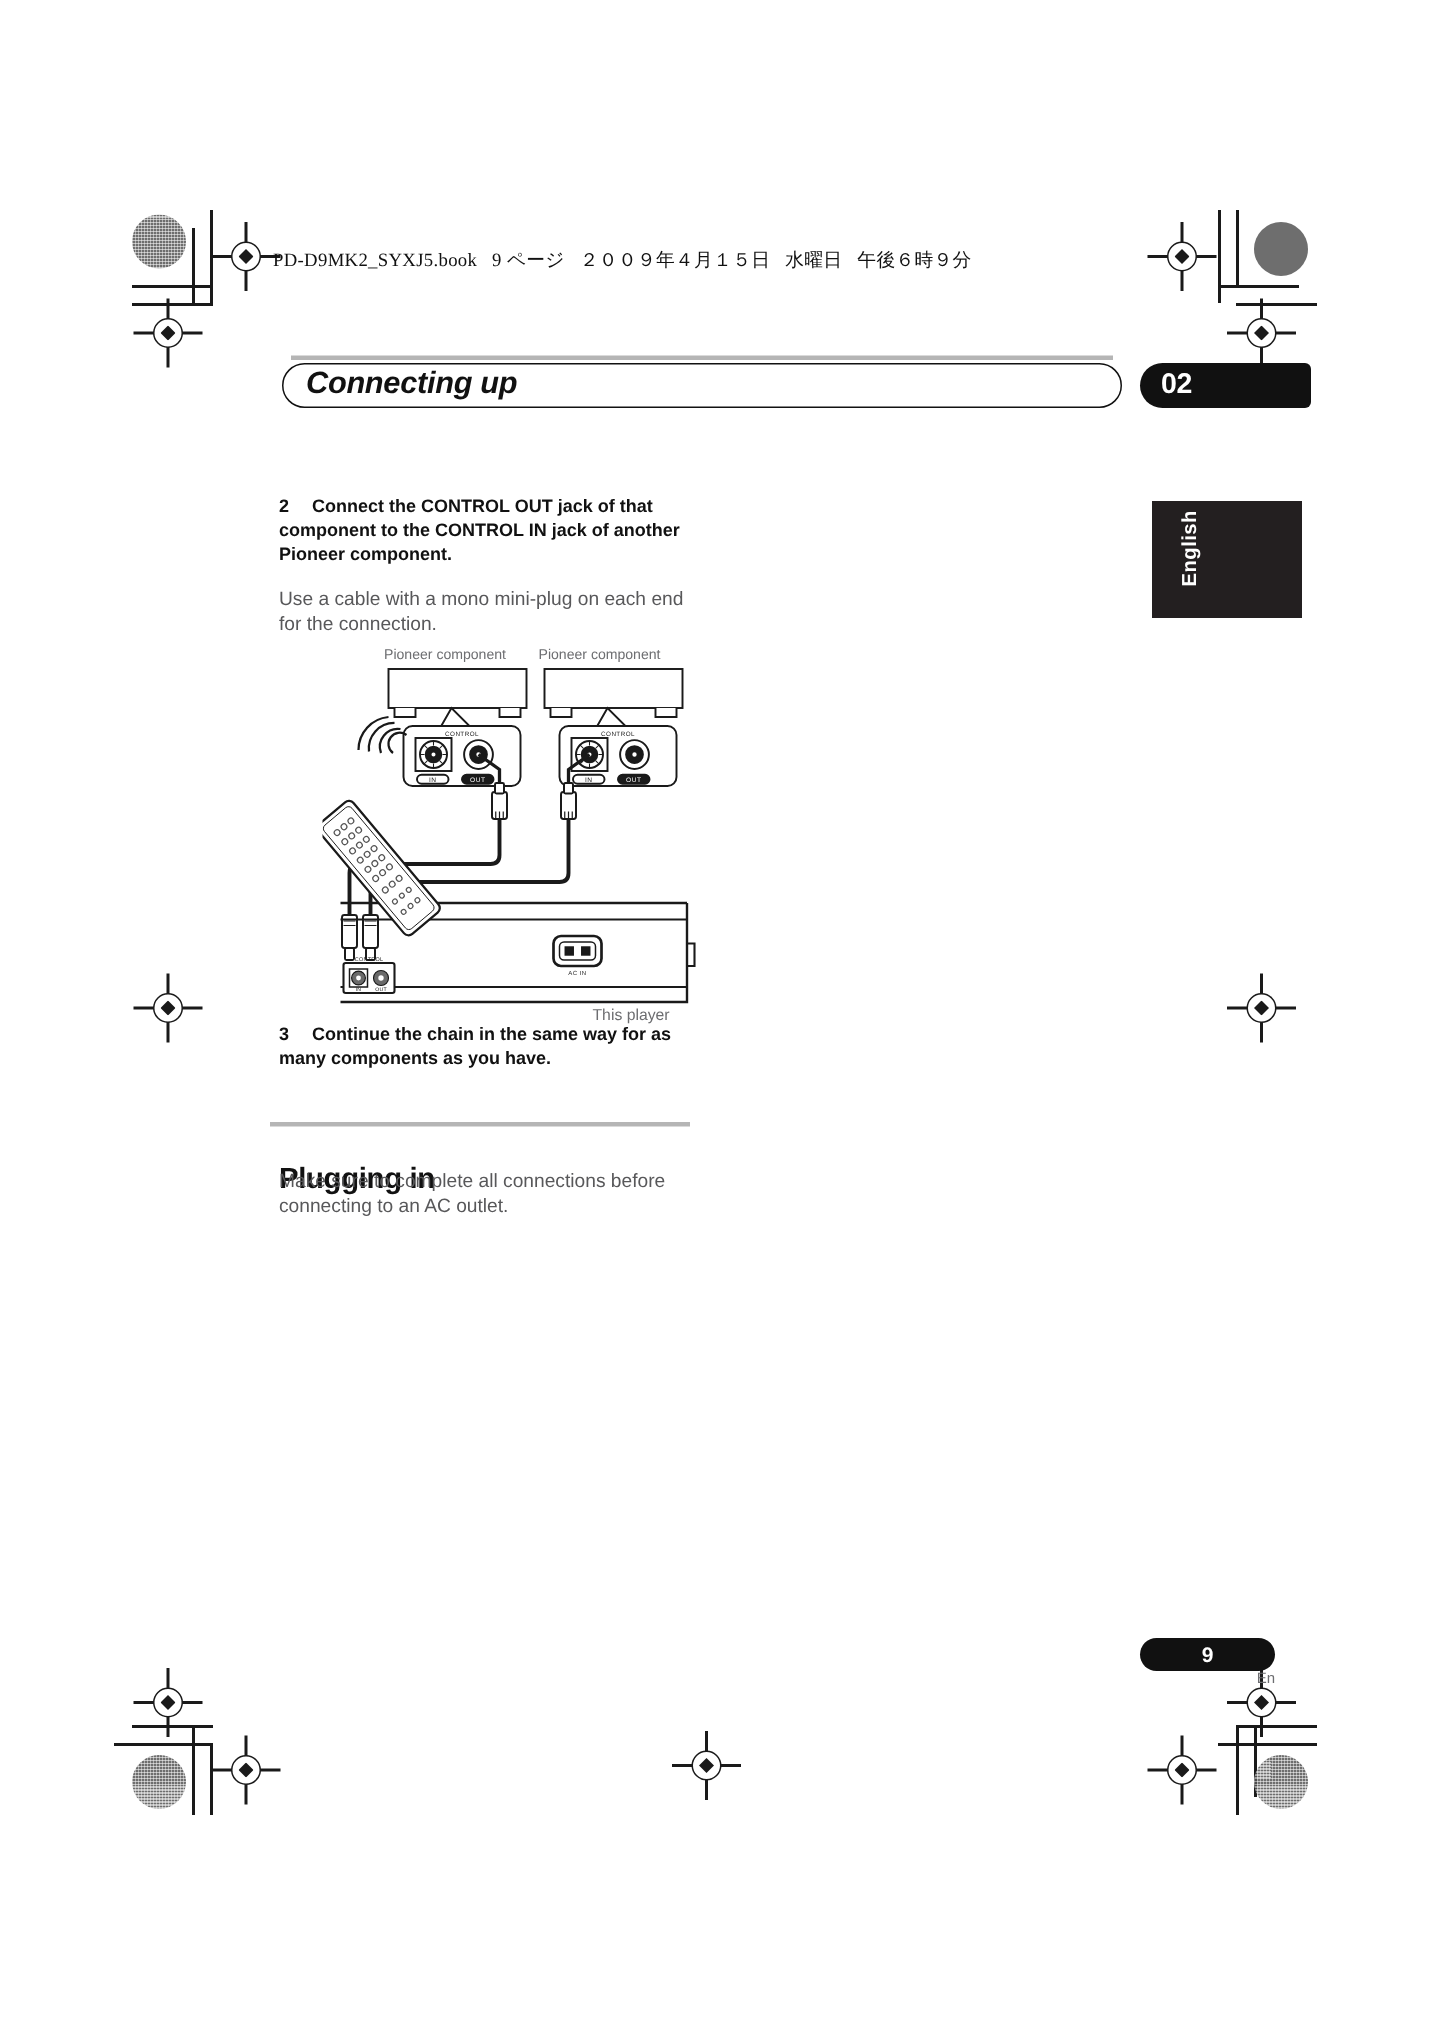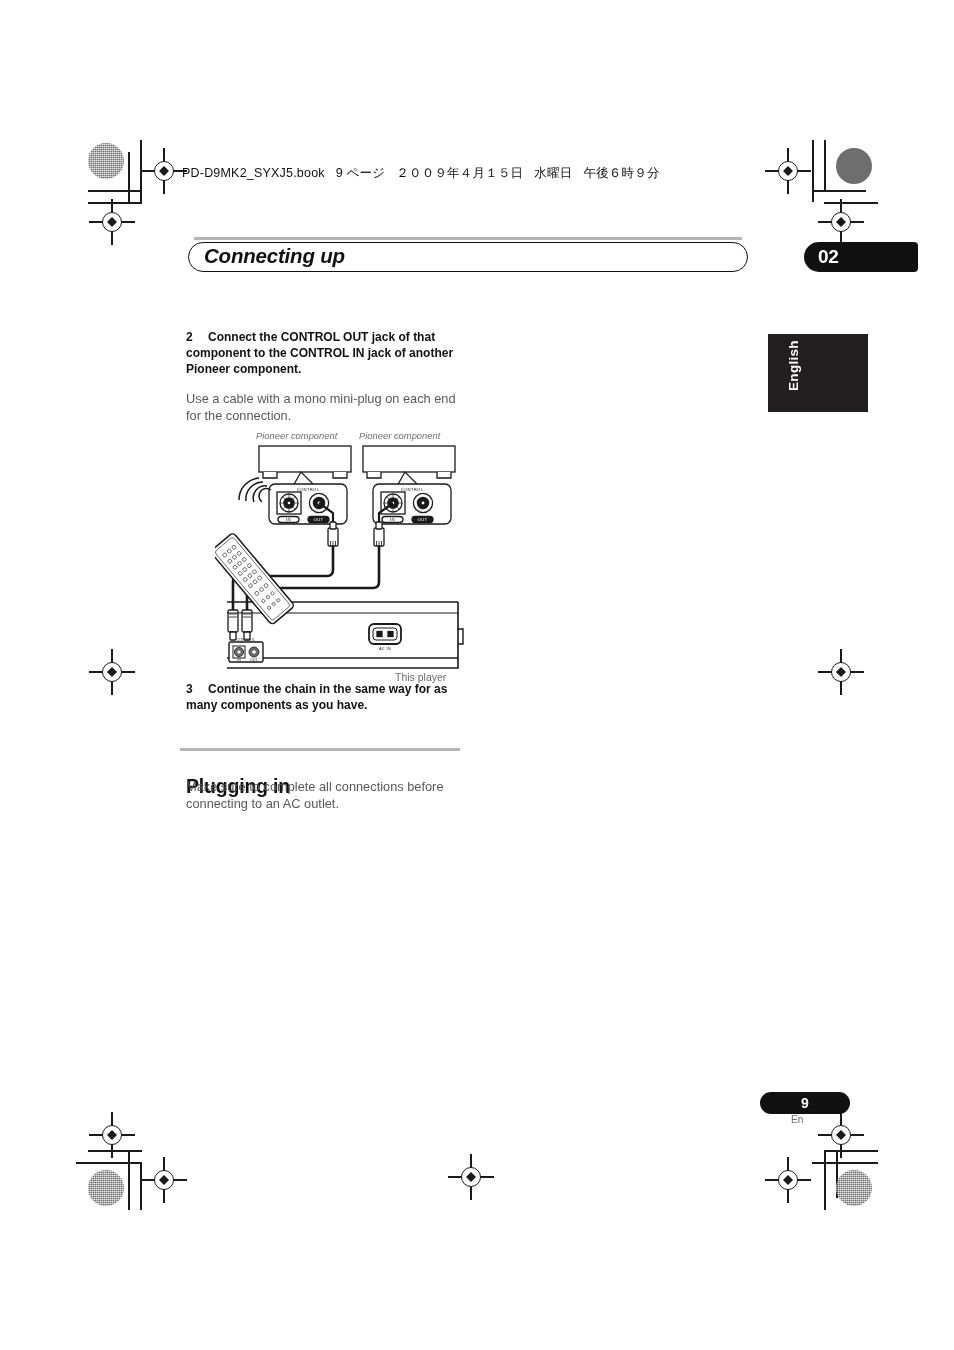--- a/index.html
+++ b/index.html
@@ -39,37 +39,37 @@
       repeating-linear-gradient(0deg, rgba(255,255,255,.55) 0 1px, rgba(0,0,0,0) 1px 2px),
       repeating-linear-gradient(90deg, rgba(255,255,255,.45) 0 1px, rgba(0,0,0,0) 1px 2px);
   }
   .halftone.solid { background-color:#4a4a4a; }
 
   .cropline { position:absolute; background:#1a1a1a; }
 
   
   .fileinfo {
     position:absolute;
-    font-family:Liberation Sans, sans-serif;
+    font-family:Liberation Serif, serif;
     font-size:12.5px; color:#111; letter-spacing:.2px; white-space:pre;
   }
 
   
   .chapter-head { position:absolute; left:188px; top:242px; width:560px; height:30px; }
   .chapter-pill {
     position:absolute; inset:0;
     border:1.6px solid #111; border-radius:15px; background:#fff;
   }
   .chapter-title {
     position:absolute; left:16px; top:2px;
     font-size:20.5px; font-weight:bold; color:#111; letter-spacing:-.2px;font-style:italic;
   }
   .chapter-rule { position:absolute; left:6px; top:-5px; width:548px; height:3px; background:#b5b5b5; }
   .chapter-num {
-    position:absolute; left:804px; top:242px; width:114px; height:30px;
+    position:absolute; left:760px; top:242px; width:114px; height:30px;
     background:#111; border-radius:15px 4px 4px 15px;
     color:#fff; font-size:19px; font-weight:bold;
     display:flex; align-items:center; padding-left:14px; letter-spacing:-.3px;
   }
 
   
   .lang-tab {
     position:absolute; left:768px; top:334px; width:100px; height:78px;
     background:#231f20;
   }
@@ -91,34 +91,34 @@
   .num { display:inline-block; width:22px; font-weight:bold; }
 
   .sec-rule { position:absolute; left:180px; width:280px; height:3.4px; background:#b5b5b5; }
   .sec-title { position:absolute; left:186px; font-size:19.5px; font-weight:bold; color:#111; letter-spacing:-.2px; }
 
   .bullet { display:inline-block; width:22px; font-weight:bold; }
 
   
   .diagram { position:absolute; left:215px; top:424px; width:270px; height:262px; }
   .dg-label {
-    position:absolute; font-size:9.4px; color:#6d6e71; white-space:nowrap;font-style:italic;
+    position:absolute; font-size:9.4px; color:#6d6e71; white-space:nowrap;
   }
   .this-player { position:absolute; font-size:10.5px; color:#6d6e71; }
 
   
   .pagenum {
     position:absolute; left:760px; top:1092px; width:90px; height:22px;
     background:#111; border-radius:11px;
     color:#fff; font-size:14px; font-weight:bold;
     display:flex; align-items:center; justify-content:center;
   }
   .pagelang {
-    position:absolute; left:791px; top:1114px; width:90px;
-    text-align:left; font-size:10px; color:#6d6e71;
+    position:absolute; left:760px; top:1114px; width:90px;
+    text-align:right; font-size:10px; color:#6d6e71;
   }
 </style>
 </head>
 <body>
 
 <div class="page">
 
   <div>
     <div class="cropline" style="left:140px; top:140px; width:1.6px; height:62px;"></div>
     <div class="cropline" style="left:128px; top:152px; width:1.6px; height:50px;"></div>

